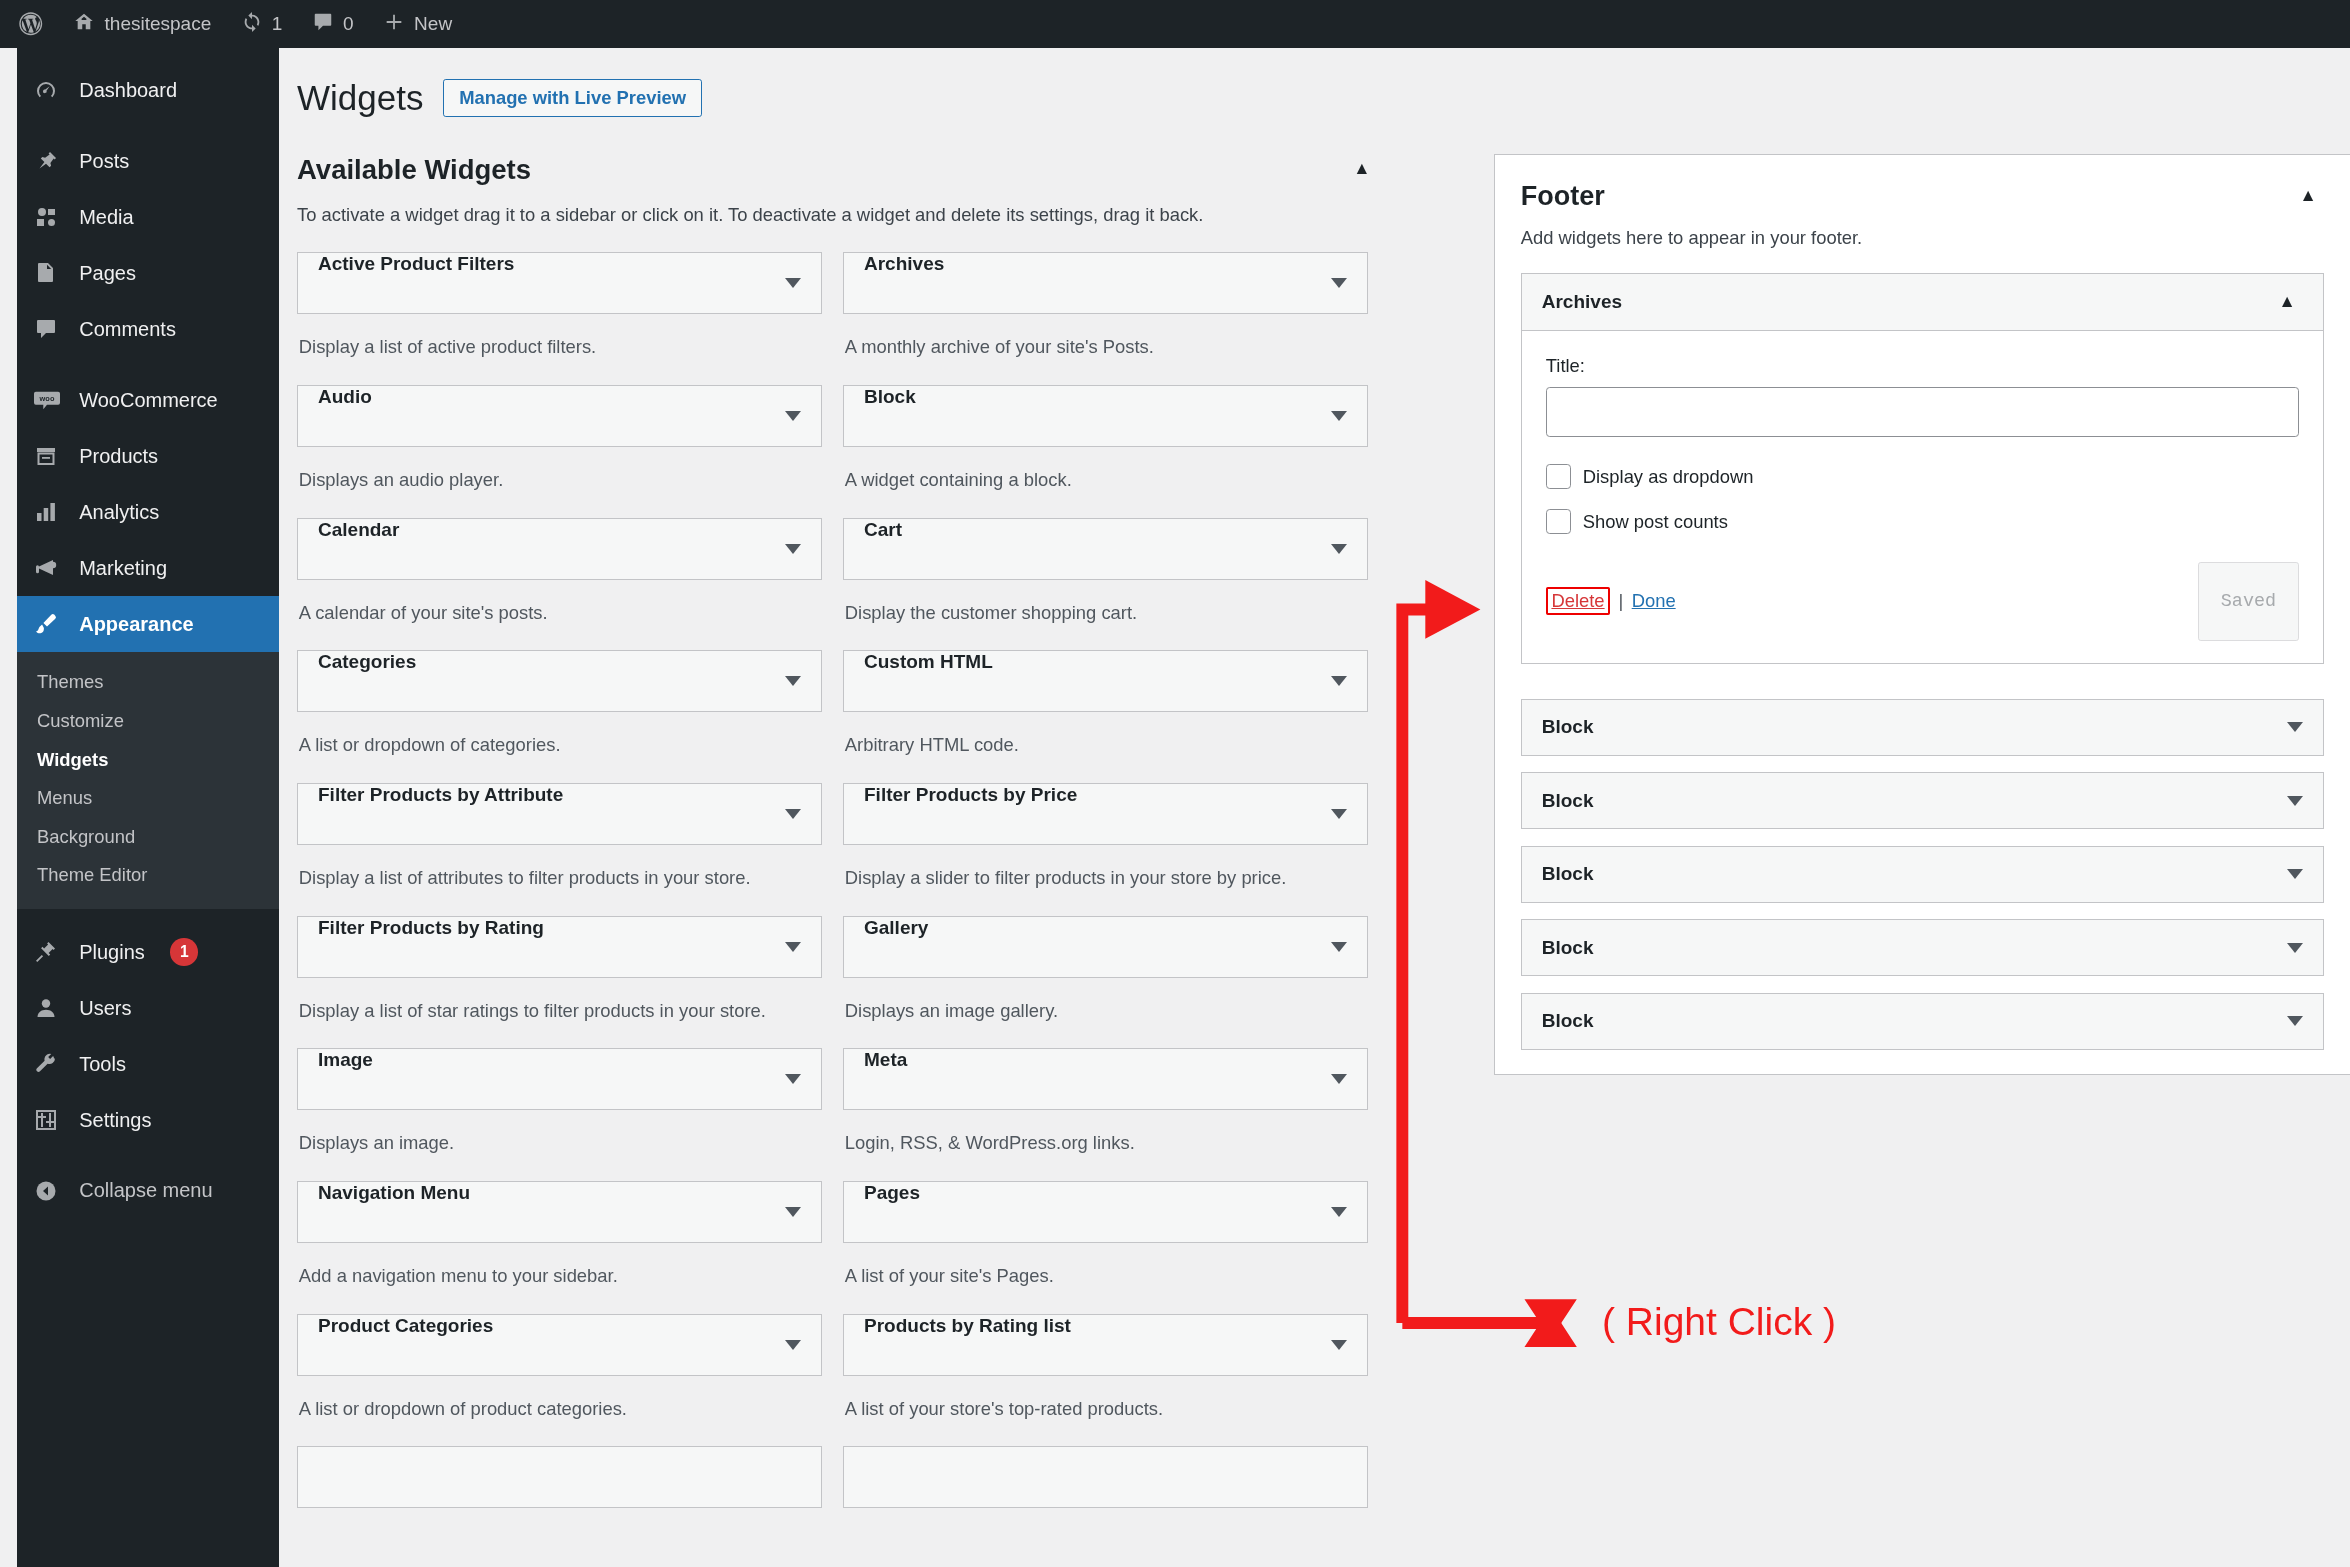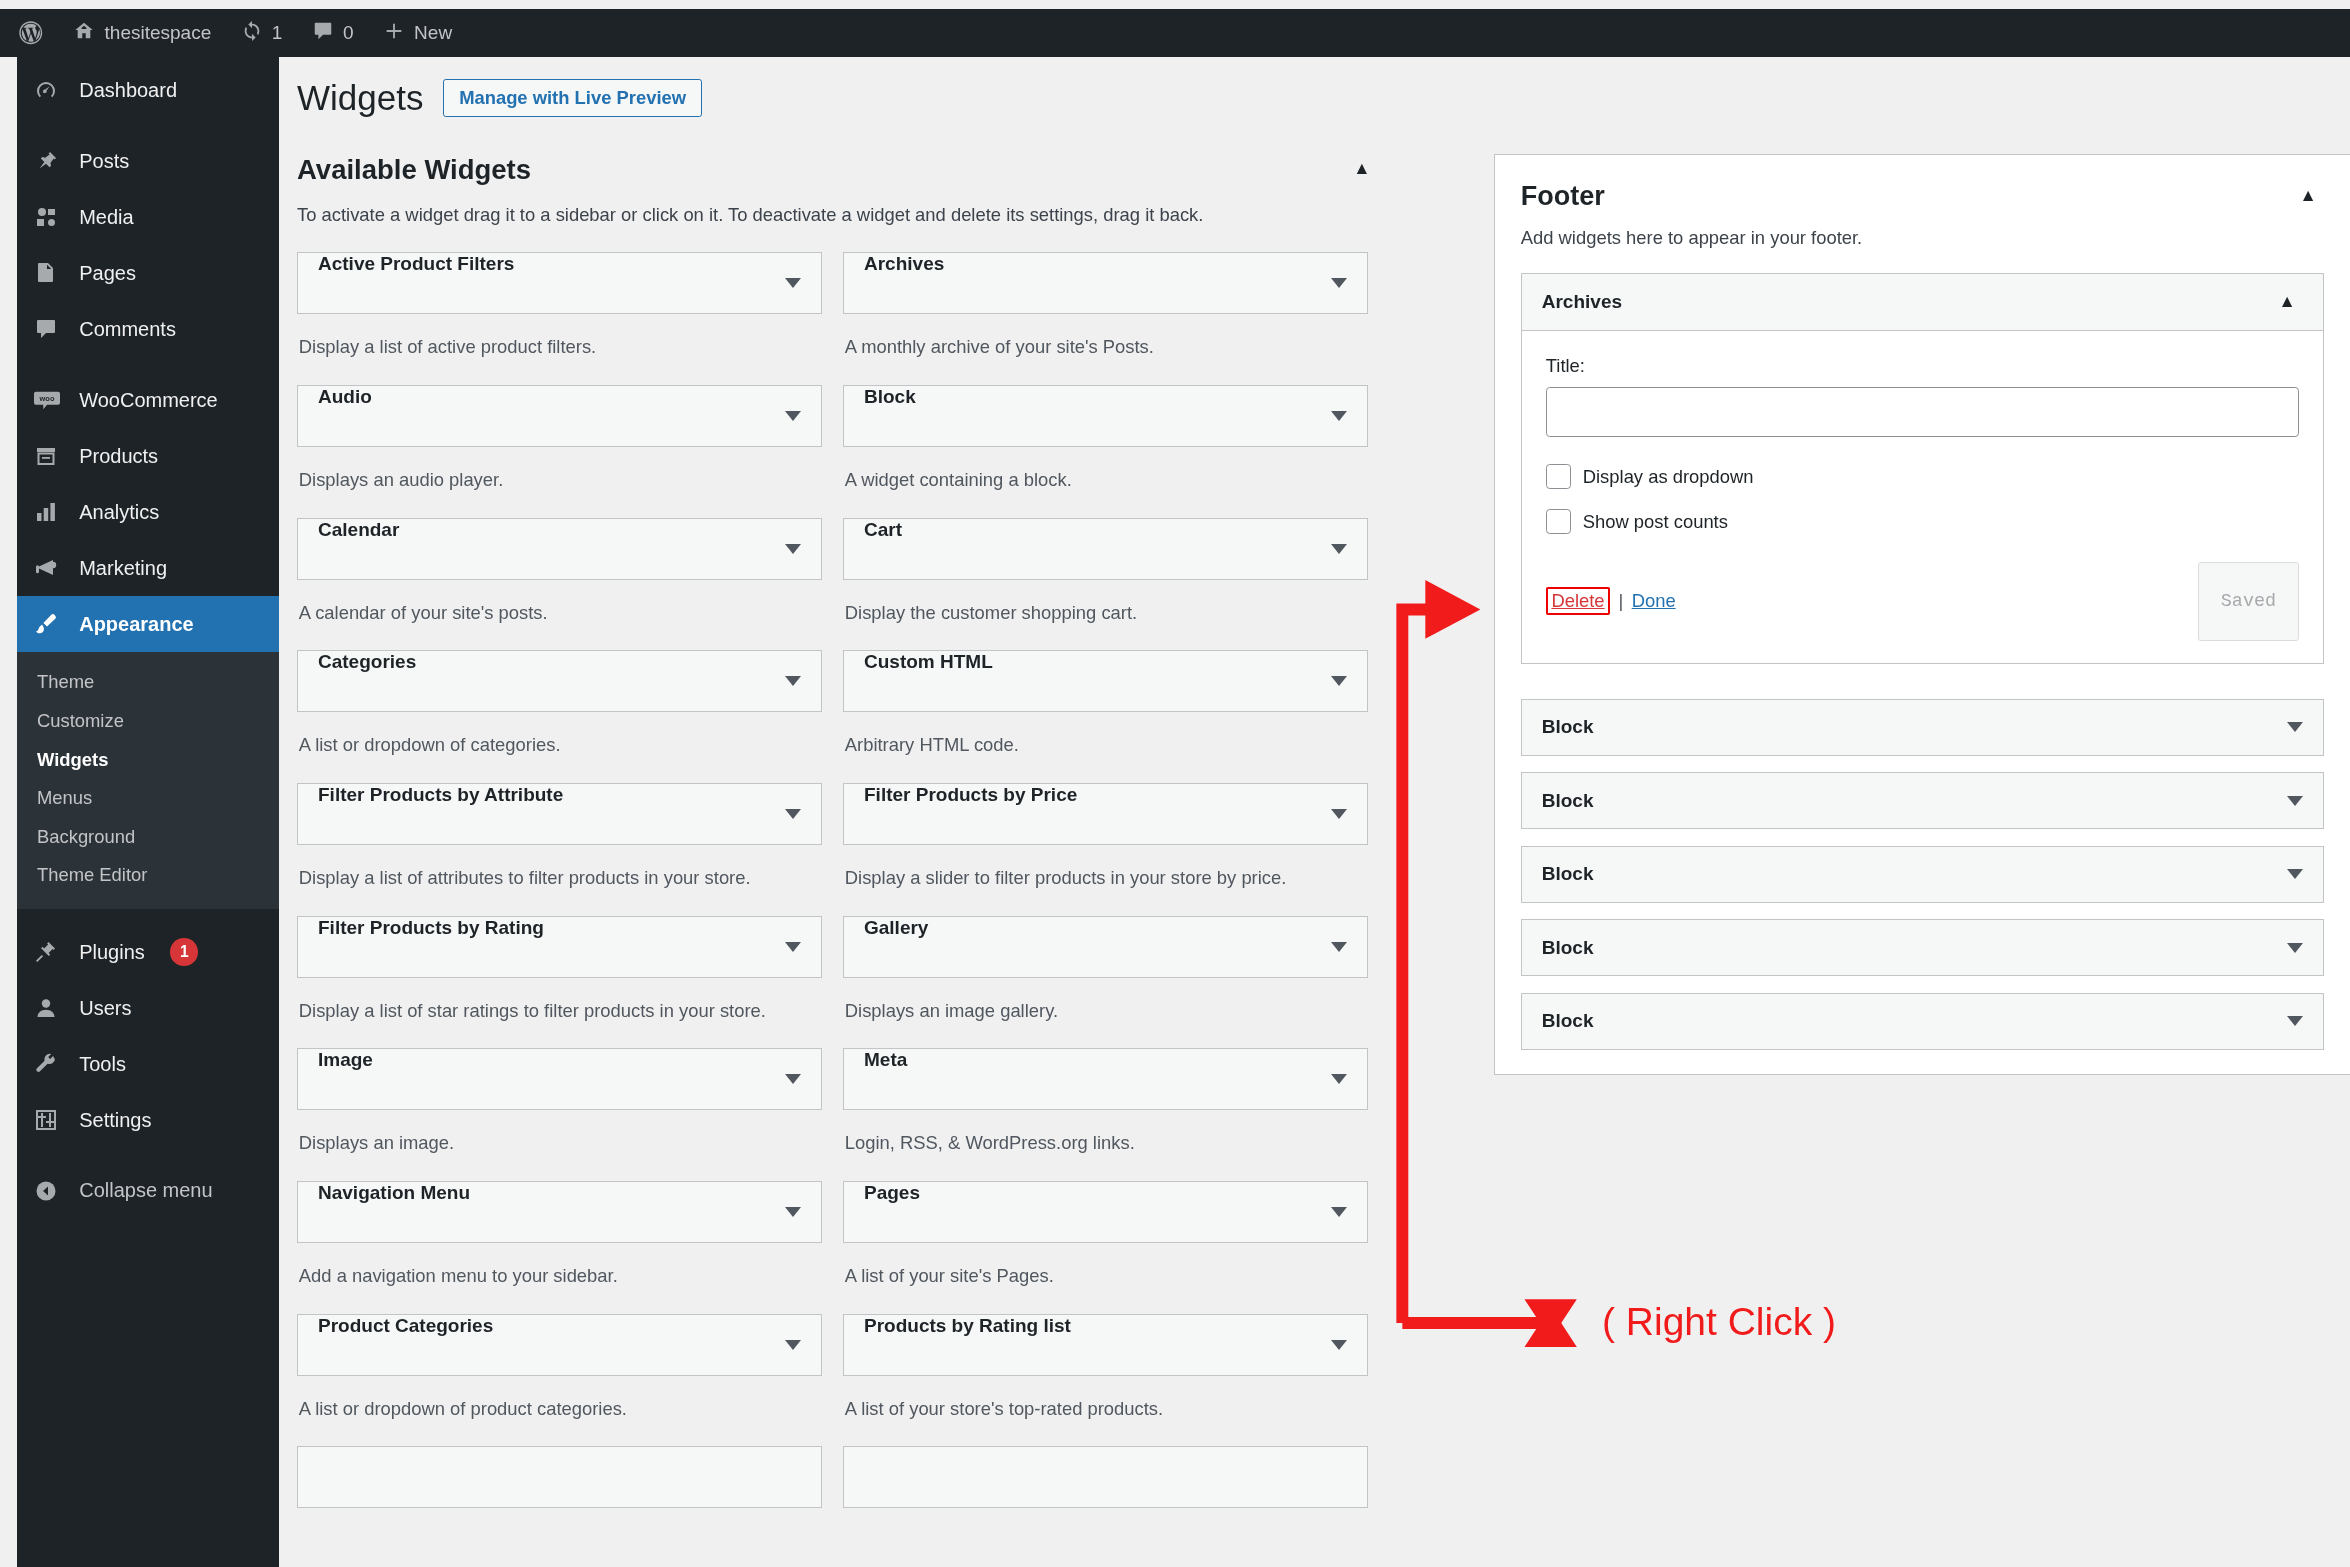--- a/index.html
+++ b/index.html
@@ -9,21 +9,21 @@
     width:2351px; height:1568px;
     background:#f0f0f1;
     font-family:"Liberation Sans", sans-serif;
     -webkit-font-smoothing:antialiased;
     overflow:hidden;
     position:relative;
   }
 
   
   #adminbar {
-    position:absolute; left:0; top:9px; width:2351px; height:48px;
+    position:absolute; left:0; top:0; width:2351px; height:48px;
     background:#1d2327; color:#c3c4c7;
     display:flex; align-items:center;
     font-size:19px;
     z-index:50;
   }
   .ab-item {
     display:flex; align-items:center; gap:9.2px;
     height:48px; padding:0 14.7px;
     color:#c3c4c7; cursor:default;
   }
@@ -346,21 +346,21 @@
   <div class="menu-item current">
     <span class="mi-icon">
       <svg width="24" height="24" viewBox="0 0 24 24" fill="currentColor">
           <path d="M20.2 2.6a2 2 0 00-2.9.1L9.4 11l3.6 3.6 8.3-7.9a2 2 0 00-.1-2.9l-1-1.2zM8.1 12.4l-2.2 2.2c-1 1-1.2 2.6-1.9 3.6-.4.6-1.1 1-2 1.3 1.1 1.4 2.9 2.1 4.5 1.8 1.9-.4 3.2-2 3.3-3.6l.1-1.7-1.8-3.6z"></path>
         </svg>
     </span>
     <span>Appearance</span>
   </div>
 
   <div class="submenu">
-    <span class="submenu-item">Theme</span>
+    <span class="submenu-item">Themes</span>
     <span class="submenu-item">Customize</span>
     <span class="submenu-item current">Widgets</span>
     <span class="submenu-item">Menus</span>
     <span class="submenu-item">Background</span>
     <span class="submenu-item">Theme Editor</span>
   </div>
 
   <div class="menu-sep"></div>
 
   <div class="menu-item">

